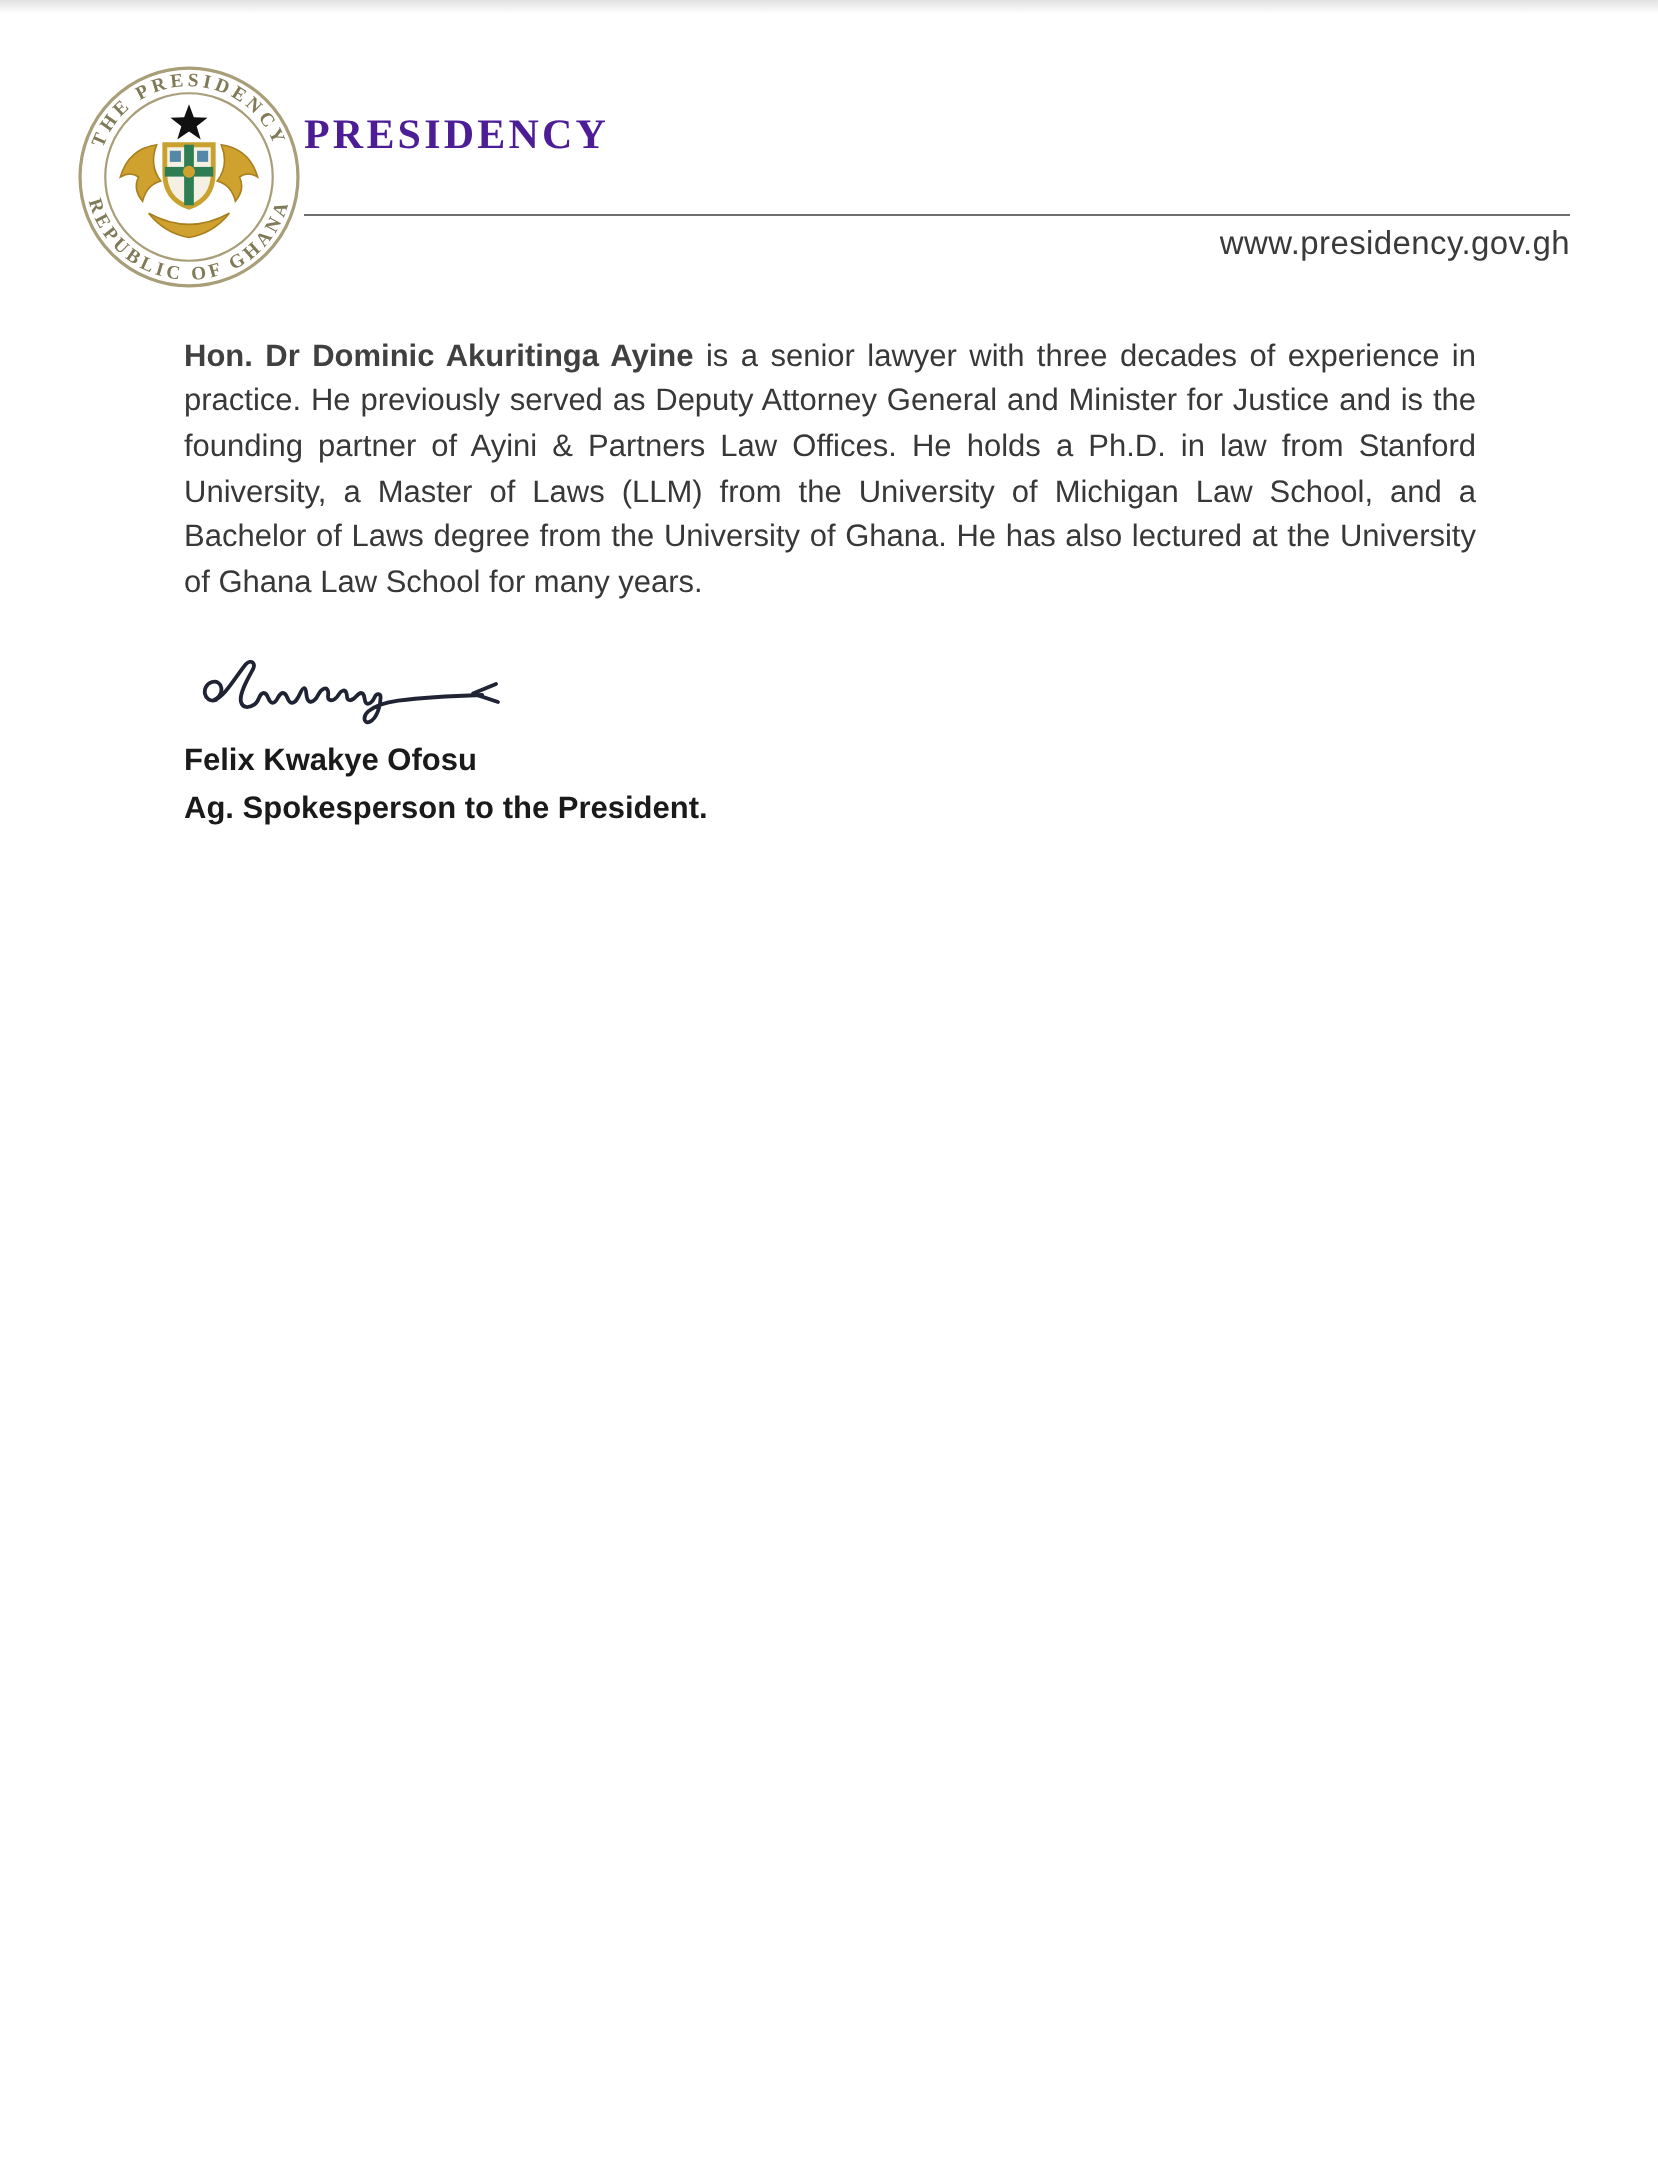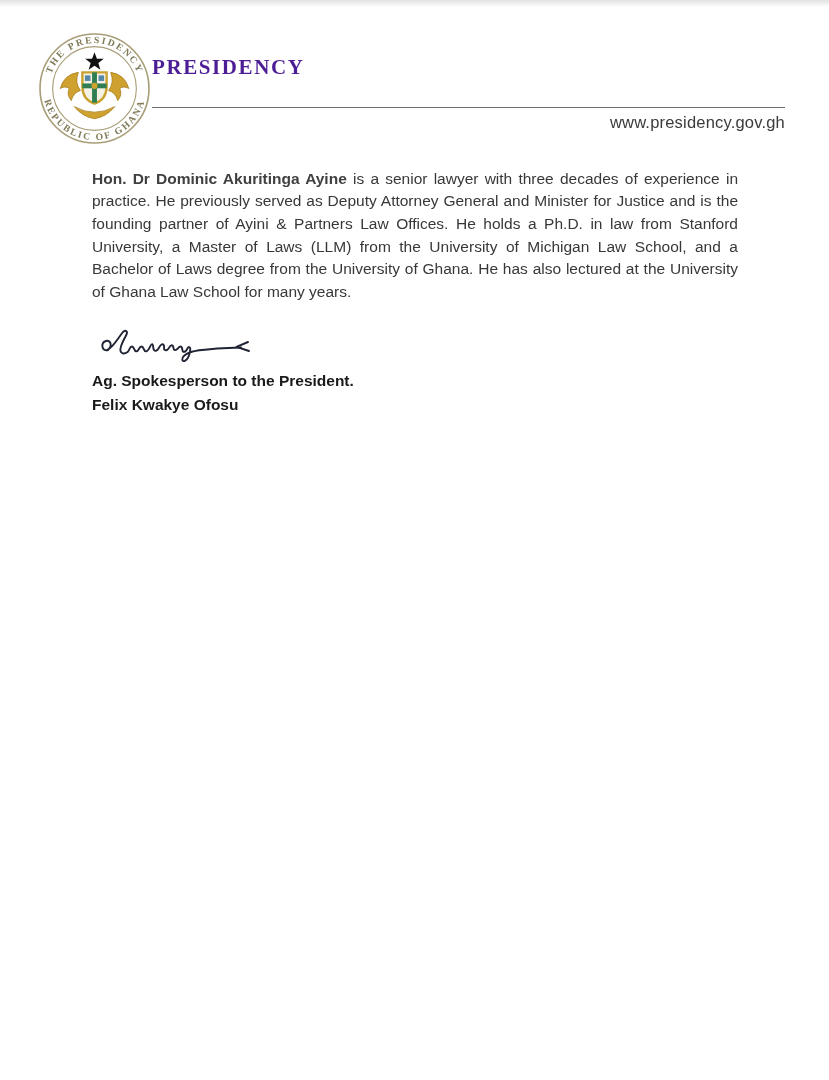--- a/index.html
+++ b/index.html
@@ -144,17 +144,17 @@
         c 2.6,-1.7 2,-5.7 4.6,-5.7 c 2.6,0 1.8,4.9 4.4,4.9 c 2.6,0 2.6,-4.9 5.2,-4.9 c 2.6,0 1.8,4.9 4.4,4.9
         c 3.4,0 4.4,-7.5 6.2,-7.3 c 1.8,0.2 0.2,5.5 2.6,6.6 c 1.8,0.8 3.6,-1.6 4.6,-3.6
         c 1.6,-3 3.8,-3.8 4.6,-1.8 c 0.8,2 -0.8,3.8 0.8,4.6 c 1.8,0.9 3.8,-1 4.8,-2.8 c 1,-1.8 2.8,-2.6 3.6,-0.8 c 0.8,1.8 -0.2,3.6 1.8,3.8 c 2.6,0.3 3.6,-3.6 5.6,-3.6
         c 2.8,0 0.8,5.4 3.4,5.4 c 1.8,0 2.8,-1.8 3.6,-3.6 c 0.8,-1.8 2.8,-1.6 2.8,0.4 c 0,3.6 -1.6,10.4 -5.4,12.2 c -2.8,1.3 -3.8,-2.6 -0.8,-5.2 c 3.6,-3.1 9,-4.6 15,-5.4
         c 14,-1.8 29,-2.4 42,-2.8"></path>
       <path d="M 153,19 l -11.5,4.8 l 12.5,4.2"></path>
     </g>
   </svg>
 
   <div class="signatory">
+    <div>Felix Kwakye Ofosu</div>
     <div>Ag. Spokesperson to the President.</div>
-    <div>Felix Kwakye Ofosu</div>
   </div>
 
 </div>
 
 </body></html>

